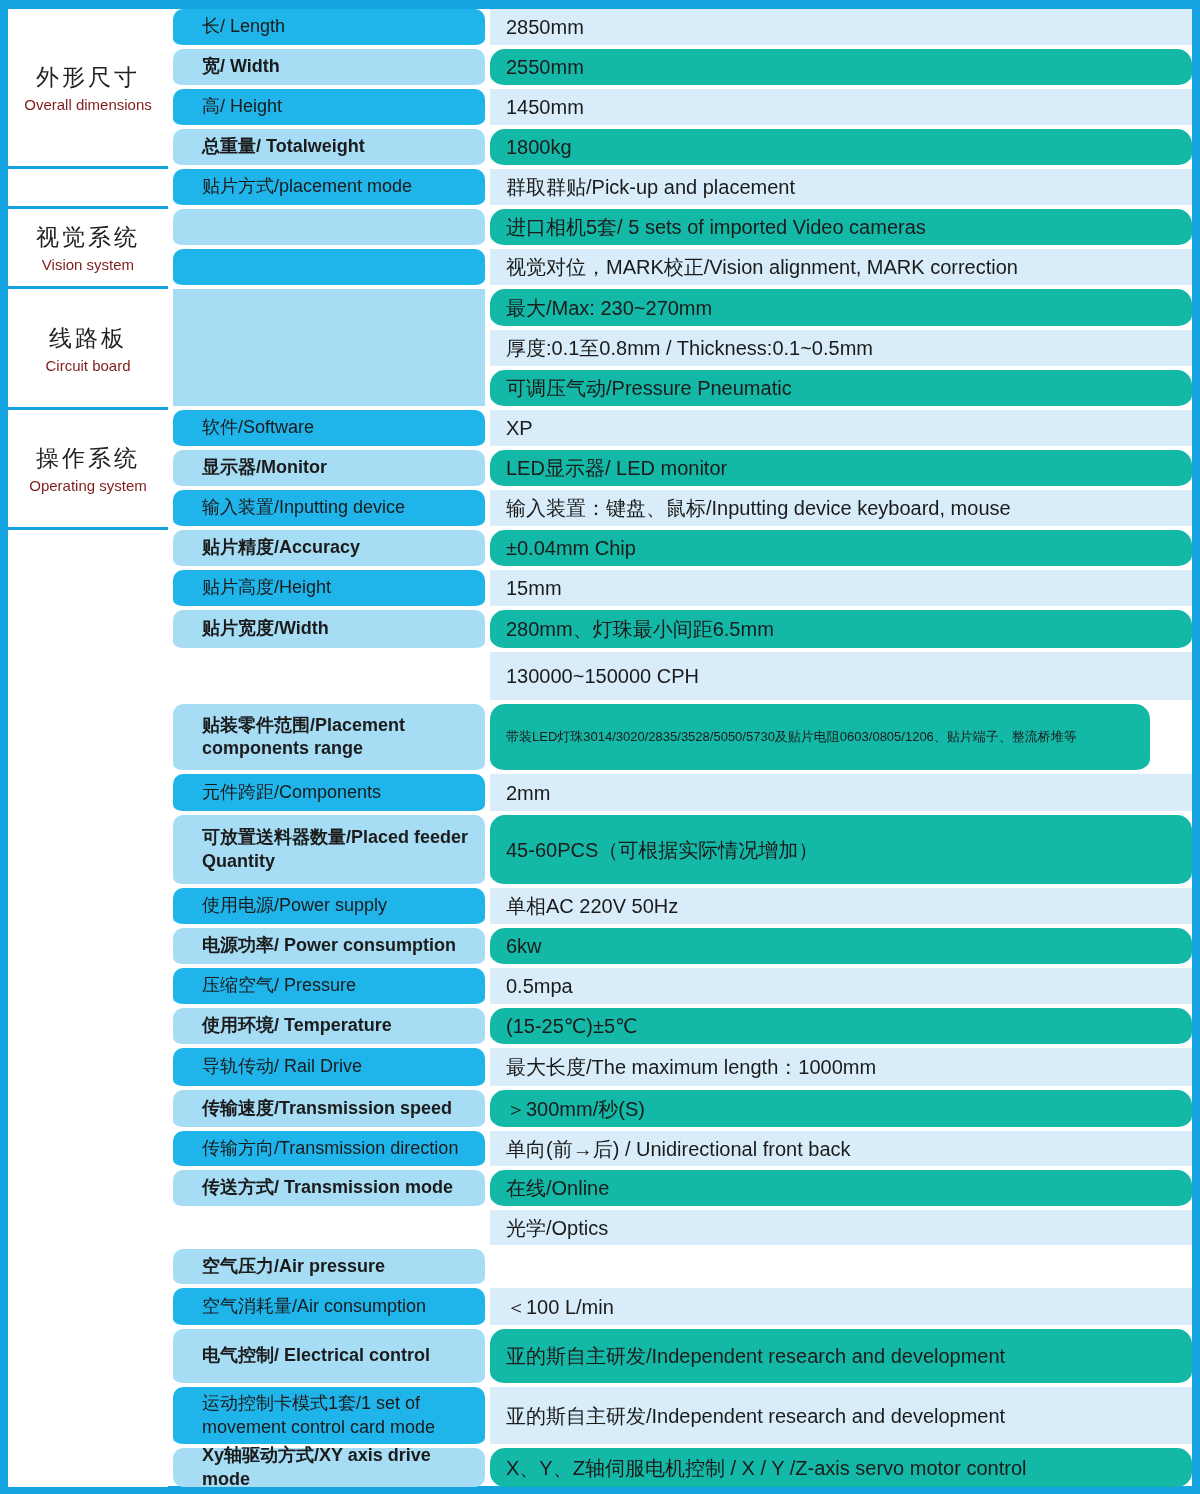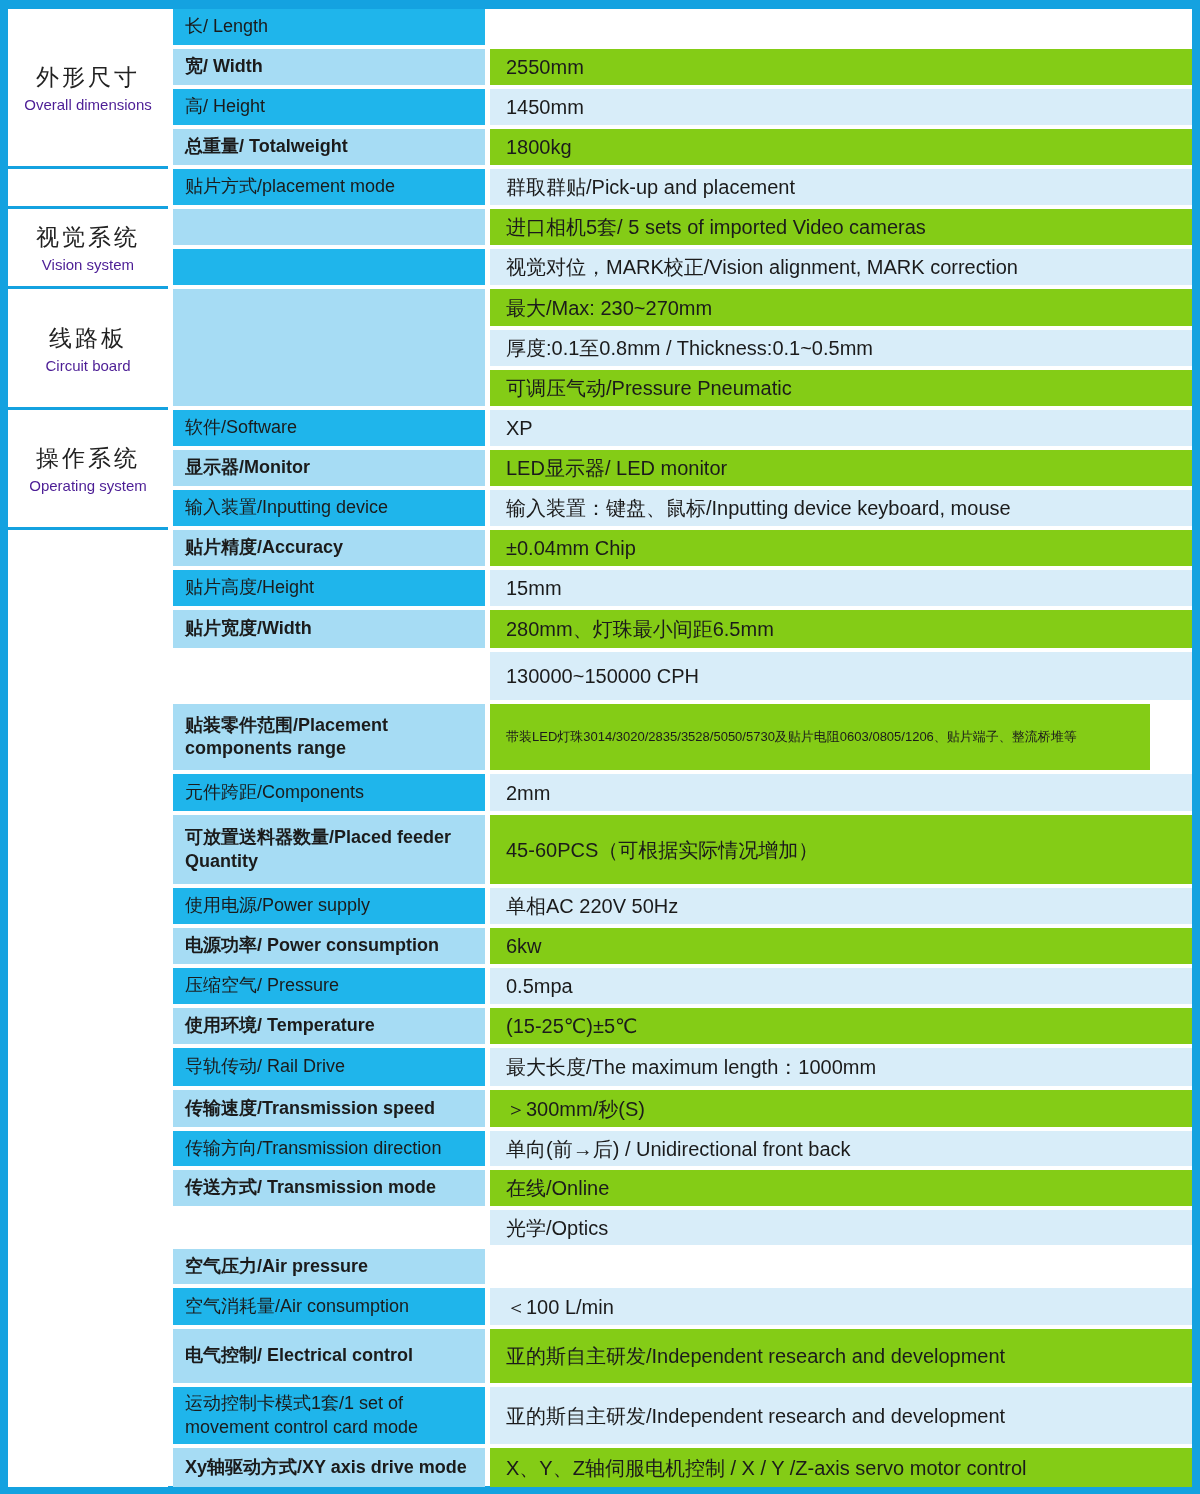--- a/index.html
+++ b/index.html
@@ -29,43 +29,44 @@
     background: #ffffff;
     display: flex;
     flex-direction: column;
     align-items: center;
     justify-content: center;
     text-align: center;
     border-bottom: 3px solid #14a2e0;
   }
   .cat.last { border-bottom: none; }
   .cat-zh { font-size: 23px; letter-spacing: 3px; color: #222; }
-  .cat-en { font-size: 15px; margin-top: 3px; color: #4c1d95; }
+  .cat-en { font-size: 15px; margin-top: 3px; color: #7f1d1d; }
   .cell {
     display: flex;
     align-items: center;
     border-bottom: 4px solid #ffffff;
     line-height: 1.3;
   }
   .lab {
     grid-column: 2;
-    padding-left: 12px;
+    padding-left: 29px;
     padding-right: 4px;
     font-size: 18px;
+    border-radius: 10px;
   }
   .val {
     grid-column: 3;
     padding-left: 16px;
     padding-right: 10px;
     font-size: 20px;
   }
   .dark  { background: #1fb5eb; }
   .light { background: #a6dcf4; font-weight: bold; }
   .vb    { background: #d8edf9; }
-  .vw    { background: #84cc16; }
+  .vw    { background: #14b8a6; border-radius: 15px; }
   .merged { grid-column: 2; background: #a6dcf4; border-bottom: 4px solid #fff; }
   .no-sep { border-bottom: none; }
   .wrap2 { max-width: 660px; font-size: 13px; }
 </style>
 </head>
 <body>
 
 <div class="frame">
   <div class="spec-table">
 
@@ -84,20 +85,21 @@
     </div>
     <div class="cat" style="grid-row:11/14">
       <div class="cat-zh">操作系统</div>
       <div class="cat-en">Operating system</div>
     </div>
     <div class="cat last" style="grid-row:14/35"></div>
 
     <div class="cell merged" style="grid-row:8/11"></div>
 
     <div class="cell lab dark" style="grid-row:1">长/ Length</div>
+    <div class="cell val vb" style="grid-row:1">2850mm</div>
 
     <div class="cell lab light" style="grid-row:2">宽/ Width</div>
     <div class="cell val vw" style="grid-row:2">2550mm</div>
 
     <div class="cell lab dark" style="grid-row:3">高/ Height</div>
     <div class="cell val vb" style="grid-row:3">1450mm</div>
 
     <div class="cell lab light" style="grid-row:4">总重量/ Totalweight</div>
     <div class="cell val vw" style="grid-row:4">1800kg</div>
 

